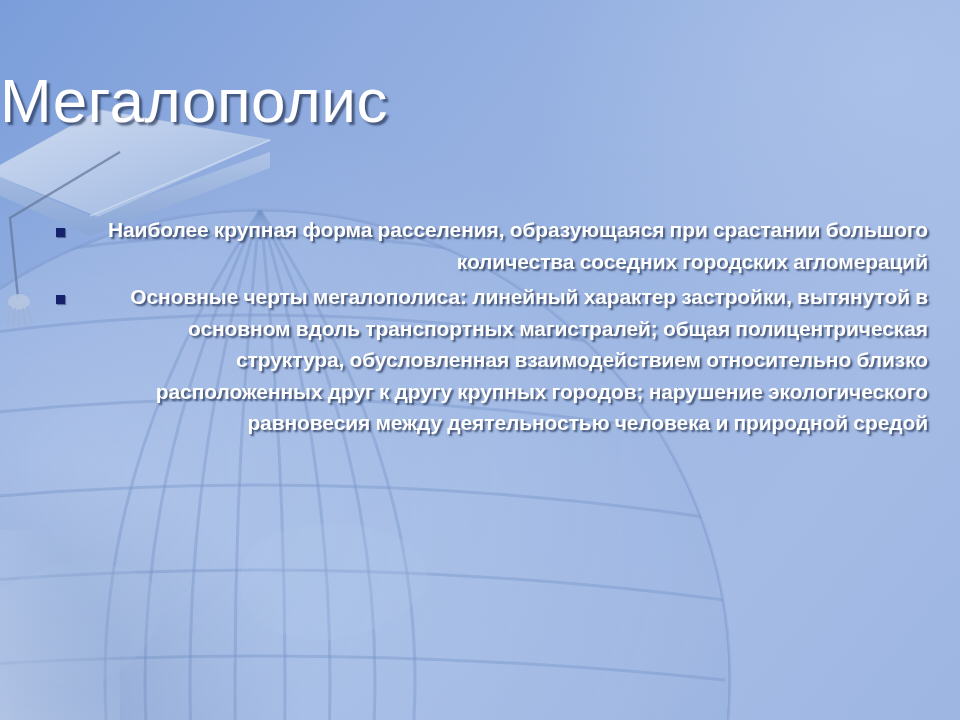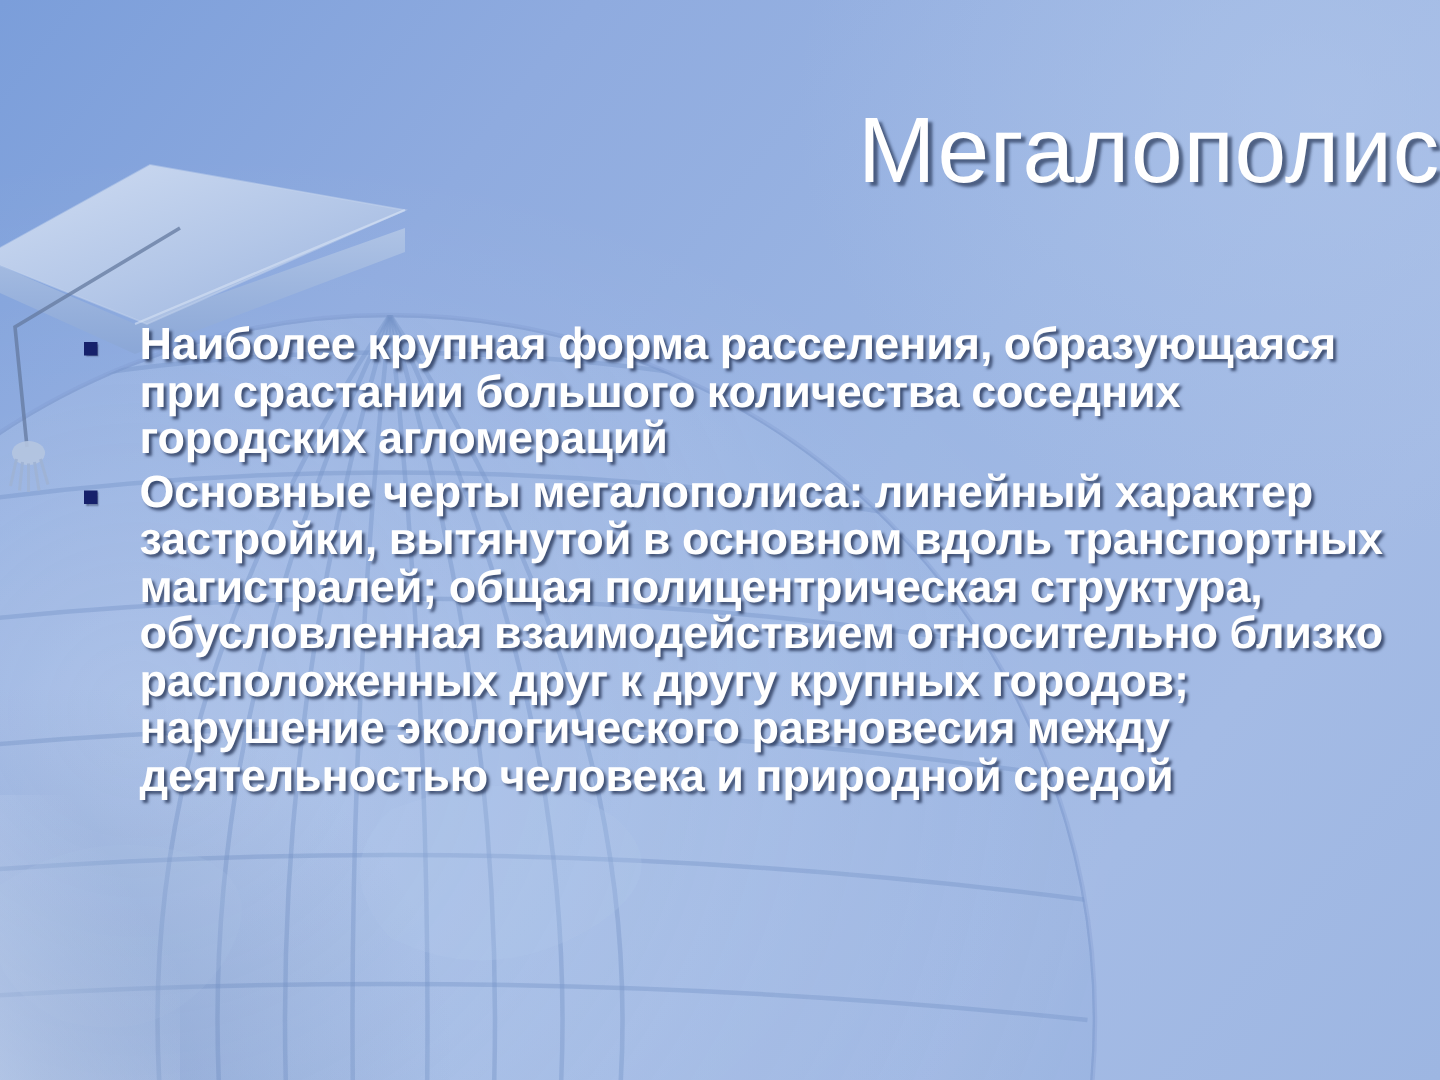--- a/index.html
+++ b/index.html
@@ -56,21 +56,21 @@
     left: 0; bottom: 0;
     width: 120px; height: 190px;
     background: linear-gradient(to top right, rgba(208,222,245,0.5), rgba(208,222,245,0) 70%);
   }
   
   .content { position: absolute; inset: 0; }
   .slide-title {
     position: absolute;
     left: 0; right: 0;
     top: 68px;
-    text-align: right;
+    text-align: left;
     color: #ffffff;
     font-size: 62px;
     font-weight: 400;
     letter-spacing: 0.5px;
     line-height: 1.05;
     text-shadow: 3px 3px 2px rgba(24,38,70,0.62);
   }
   .body-block {
     position: absolute;
     left: 56px;
@@ -87,26 +87,27 @@
     width: 9px;
     height: 9px;
     background: #16216b;
     margin-top: 14px;
     margin-right: 28px;
     box-shadow: 1px 1px 1px rgba(20,32,62,0.45);
   }
   .bullet-text {
     flex: 1 1 auto;
     color: #ffffff;
-    font-size: 30px;
+    font-size: 21px;
     font-weight: bold;
     line-height: 31.5px;
     letter-spacing: -0.1px;
     text-shadow: 2px 2px 2px rgba(26,40,74,0.72);
     word-spacing: -0.5px;
+    text-align: right;
   }
 </style>
 </head>
 <body>
 
 <div id="slide">
 
   <div class="bg-base"></div>
   <div class="bg-wash"></div>
 

